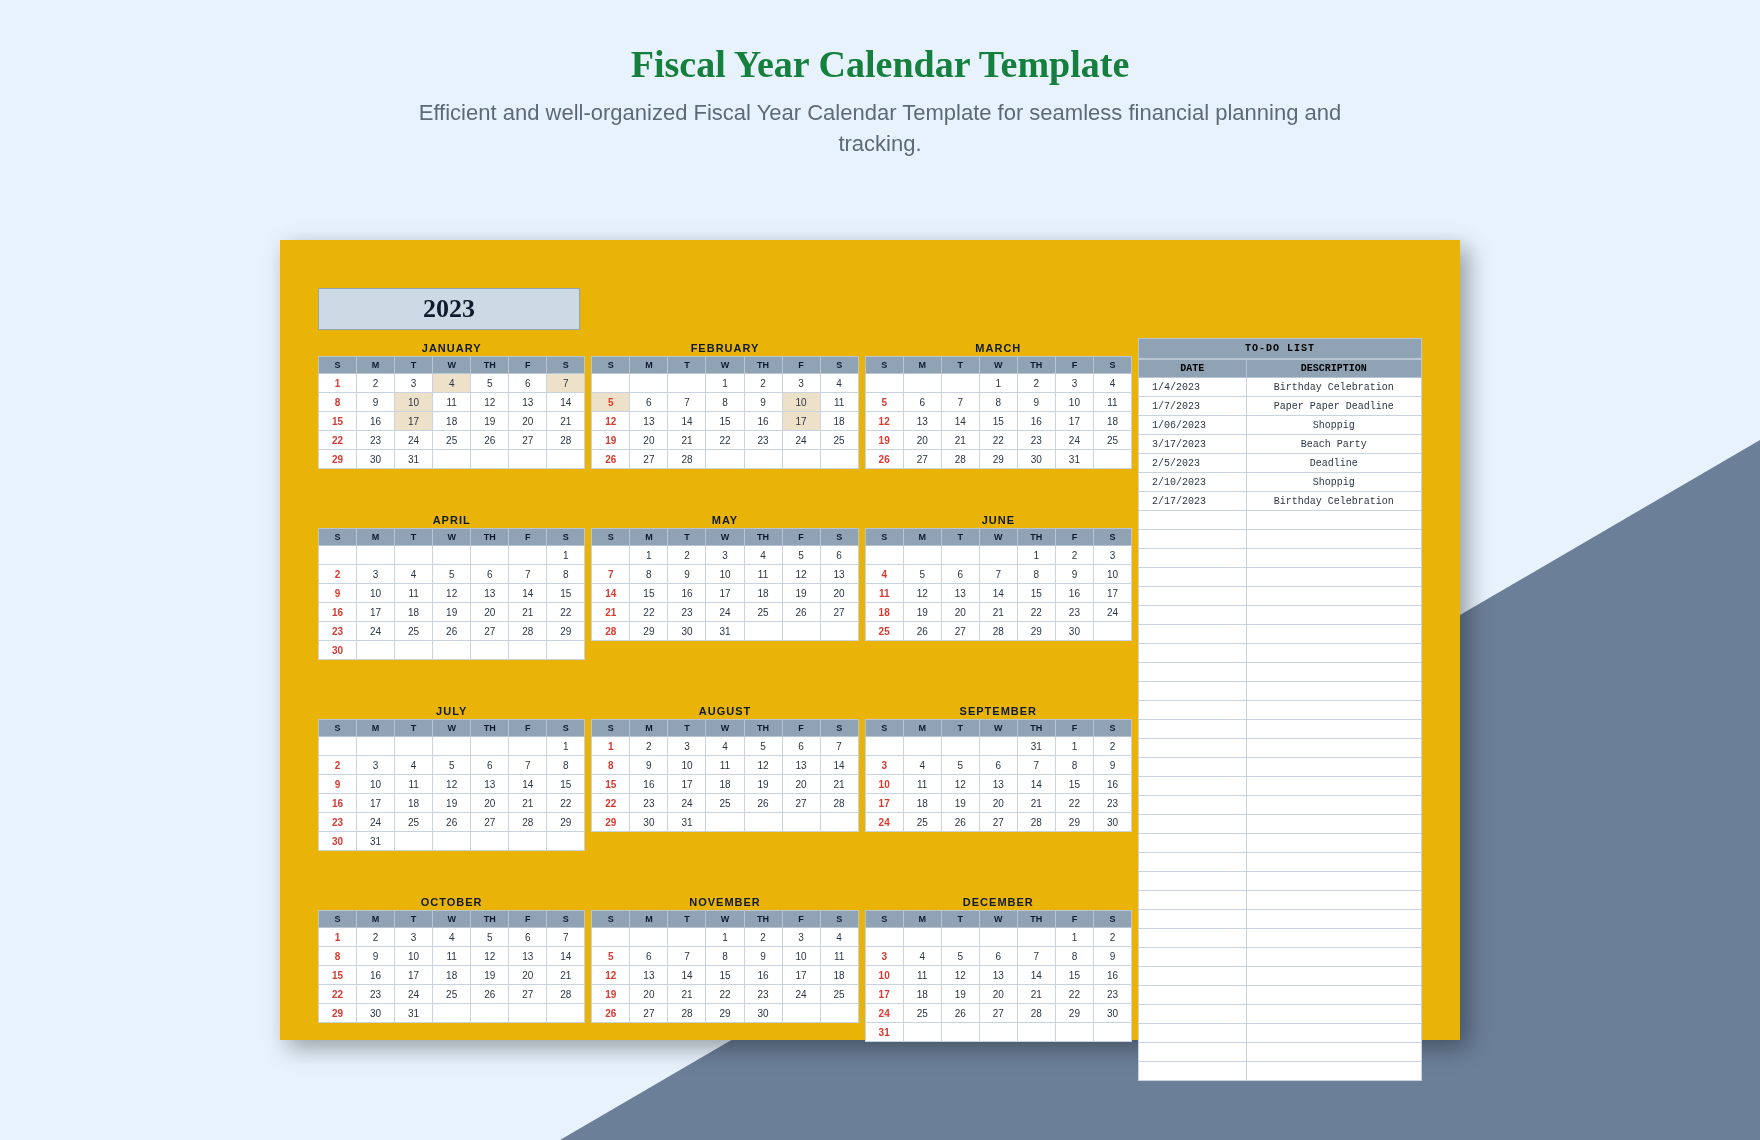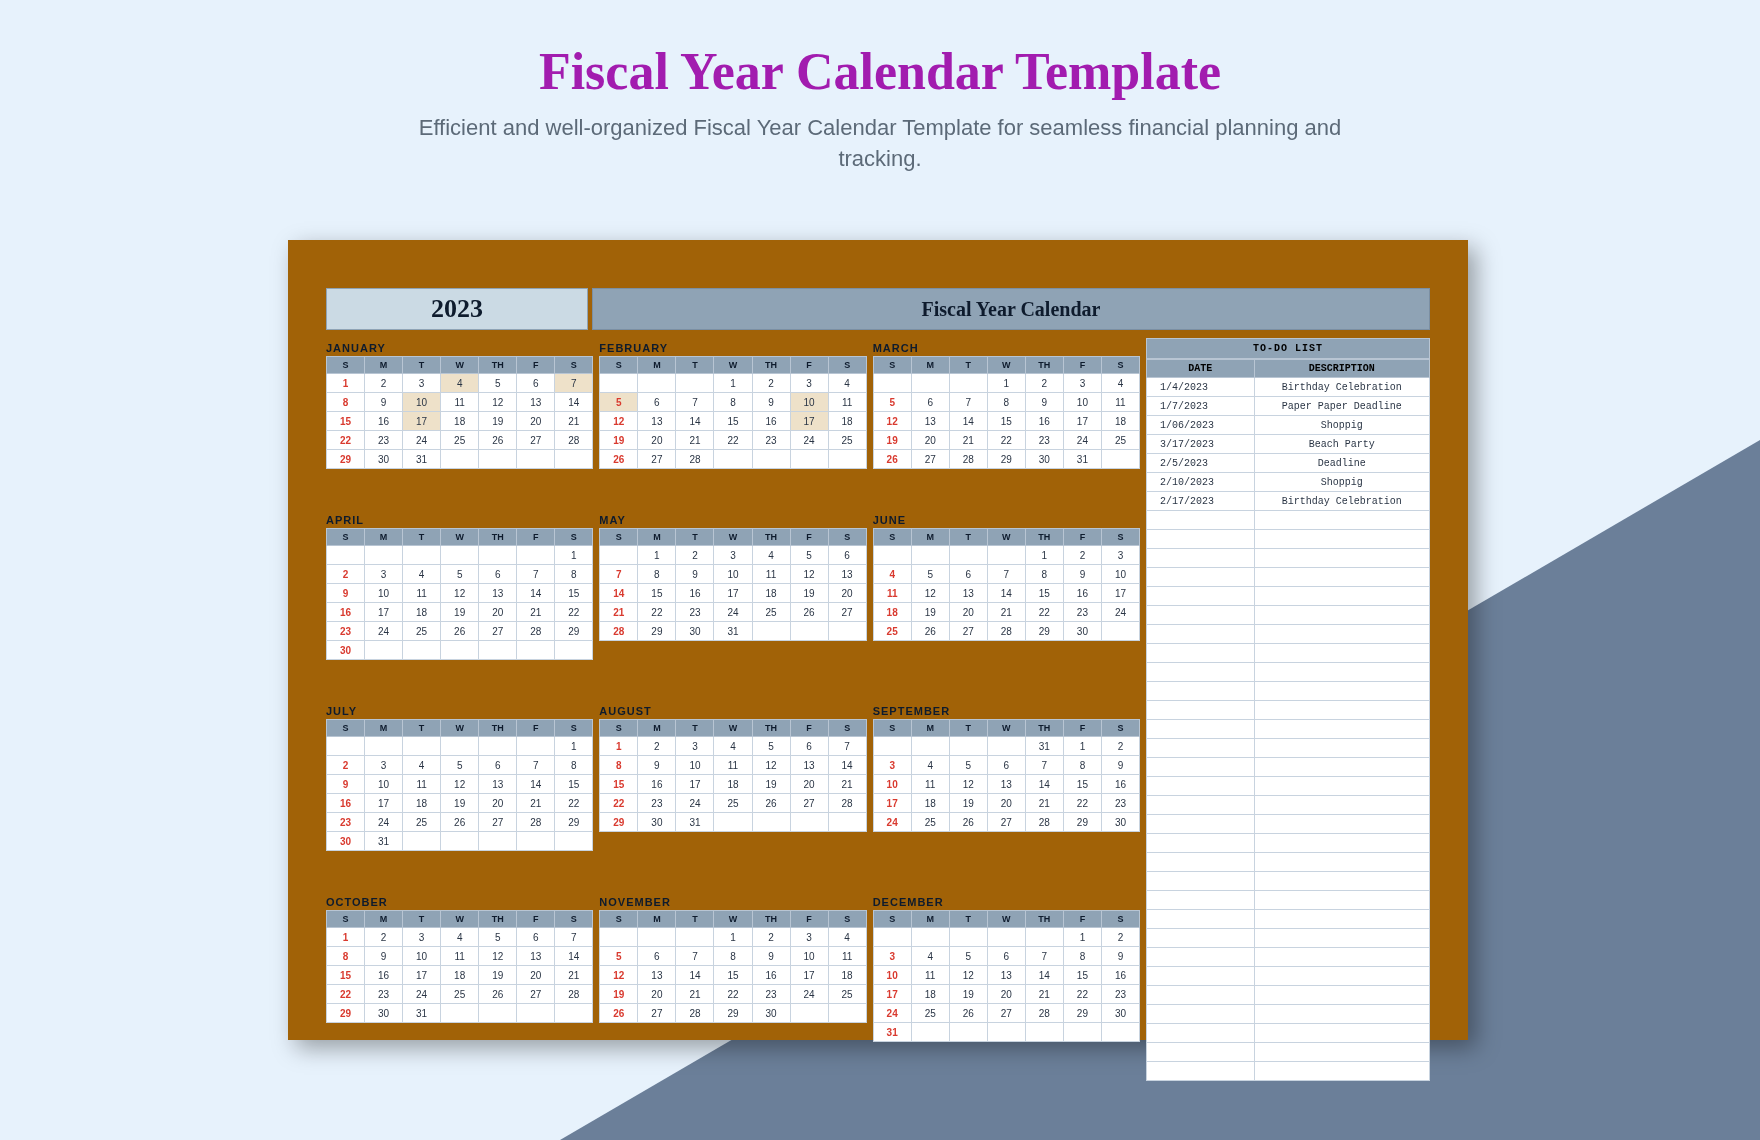--- a/index.html
+++ b/index.html
@@ -1,29 +1,29 @@
 <!DOCTYPE html>
 <html><head>
 <meta charset="utf-8">
 <style>
 html,body{margin:0;padding:0;font-family:Georgia,'Times New Roman',serif;}
 body{width:1760px;height:1140px;position:relative;overflow:hidden;}
 .bg{position:absolute;inset:0;background:#e7f2fc;}
 .triangle{position:absolute;right:0;bottom:0;width:0;height:0;border-left:1200px solid transparent;border-bottom:700px solid #6b7f99;}
 .header{position:absolute;top:42px;left:0;right:0;text-align:center;}
-.title{font-family:Georgia,serif;font-size:52px;font-weight:bold;color:#a21caf;margin:0;}
+.title{font-family:Georgia,serif;font-size:38px;font-weight:bold;color:#15803d;margin:0;}
 .subtitle{font-family:Arial,Helvetica,sans-serif;font-size:22px;color:#5c6a78;margin:12px auto 10px;line-height:1.4;max-width:1000px;}
-.card{position:absolute;left:288px;top:240px;width:1180px;height:800px;background:#a16207;box-shadow:8px 8px 22px rgba(0,0,0,.35);padding:48px 38px 30px;box-sizing:border-box;}
+.card{position:absolute;left:280px;top:240px;width:1180px;height:800px;background:#eab308;box-shadow:8px 8px 22px rgba(0,0,0,.35);padding:48px 38px 30px;box-sizing:border-box;}
 .banner{display:flex;height:42px;margin-bottom:8px;}
 .year-box{width:260px;background:#cbdae4;border:1px solid #8fa3b5;display:flex;align-items:center;justify-content:center;font-family:Georgia,serif;font-size:26px;font-weight:bold;color:#0e1b2d;}
 .title-box{flex:1;background:#8fa3b5;border:1px solid #7b8fa3;display:flex;align-items:center;justify-content:center;font-family:Georgia,serif;font-size:20px;font-weight:bold;color:#0e1b2d;margin-left:4px;}
 .content{display:flex;gap:6px;}
 .cal-grid{flex:1;display:grid;grid-template-columns:repeat(3,1fr);gap:2px 6px;}
 .month{font-family:Arial,Helvetica,sans-serif;}
-.month-name{text-align:left;font-size:11px;font-weight:bold;letter-spacing:1px;color:#0e1b2d;padding:4px 0 2px;}
+.month-name{text-align:center;font-size:11px;font-weight:bold;letter-spacing:1px;color:#0e1b2d;padding:4px 0 2px;}
 .month table{border-collapse:collapse;width:100%;table-layout:fixed;}
 .month th{background:#8fa3b5;color:#0e1b2d;font-size:9px;font-weight:bold;padding:3px 0;border:1px solid #b8c5d3;}
 .month td{background:#fff;border:1px solid #c8d3df;height:16px;font-size:10px;text-align:center;color:#2a3545;vertical-align:middle;}
 .month td.sun{color:#d93a2f;font-weight:bold;}
 .month td.hi{background:#eee1c9;}
 .month td.empty{background:#fff;}
 .todo{width:284px;font-family:Liberation Mono, monospace;}
 .todo-title{background:#8fa3b5;text-align:center;font-size:10px;font-weight:bold;letter-spacing:1px;padding:4px 0;border:1px solid #b8c5d3;}
 .todo table{border-collapse:collapse;width:100%;}
 .todo th{background:#8fa3b5;font-size:10px;font-weight:bold;padding:3px 0;border:1px solid #b8c5d3;}
@@ -37,21 +37,20 @@
 <div class="triangle"></div>
 
 <div class="header">
   <h1 class="title">Fiscal Year Calendar Template</h1>
   <p class="subtitle">Efficient and well-organized Fiscal Year Calendar Template for seamless financial planning and tracking.</p>
 </div>
 
 <div class="card">
   <div class="banner">
     <div class="year-box">2023</div>
-    <div class="title-box">Fiscal Year Calendar</div>
   </div>
   <div class="content">
     <div class="cal-grid" id="cal-grid">
         <div class="month">
           <div class="month-name">JANUARY</div>
           <table>
             <thead>
               <tr>
                 <th>S</th>
                 <th>M</th>

